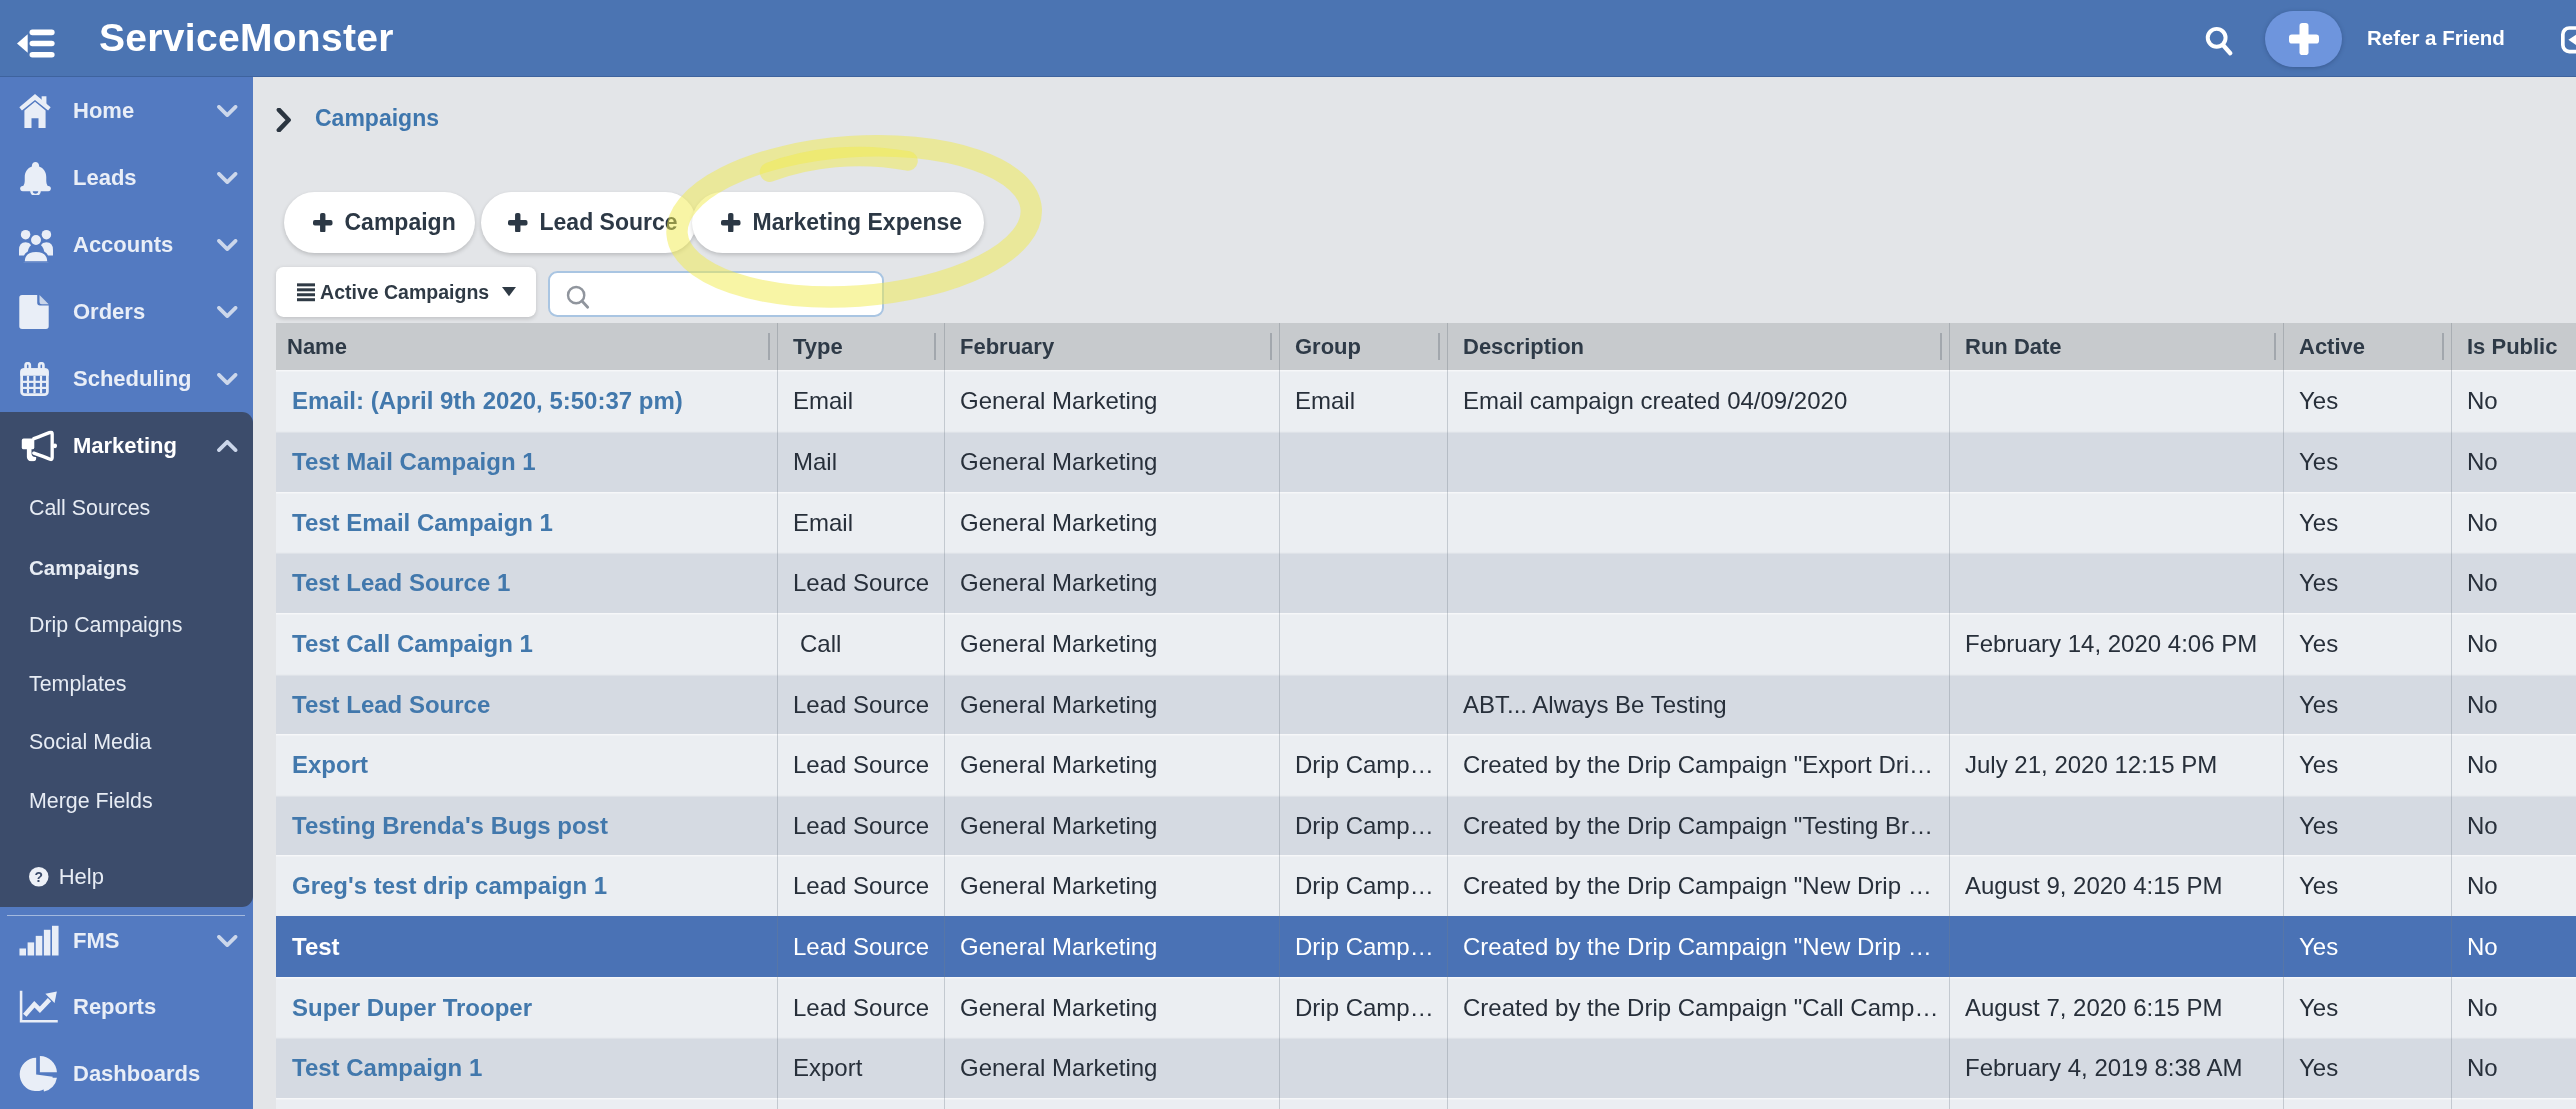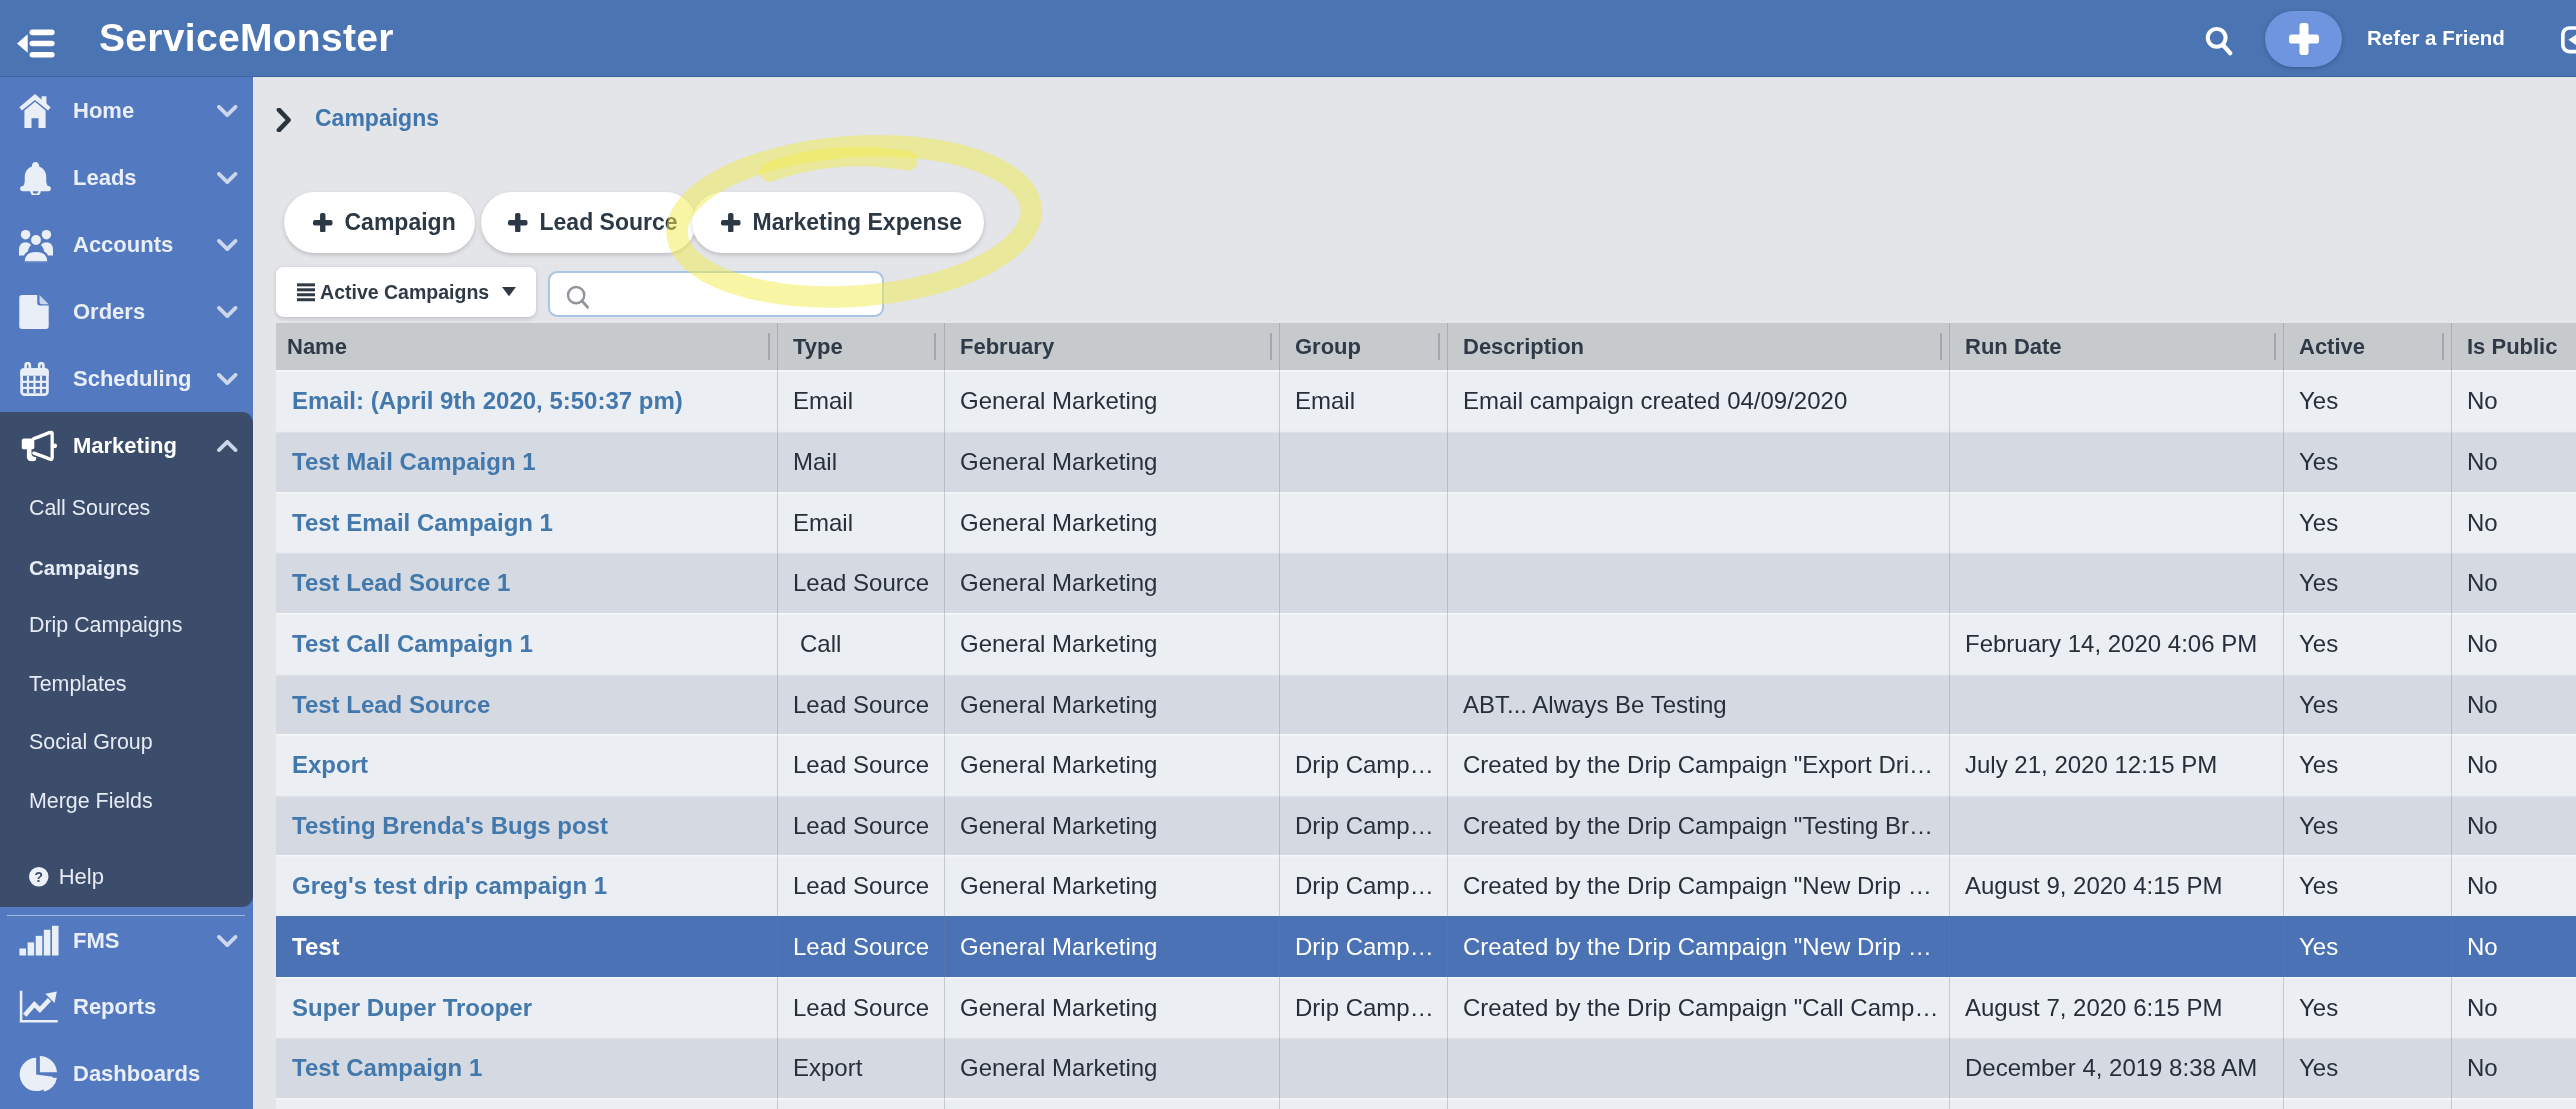--- a/index.html
+++ b/index.html
@@ -152,21 +152,21 @@
       </svg>
       <div class="lbl" style="color:#ffffff">Marketing</div>
       <svg class="chev" width="20.5" height="12" viewBox="0 0 22 13">
           <path d="M2 11 L11 2 L20 11" fill="none" stroke="#ccd7eb" stroke-width="4" stroke-linecap="round" stroke-linejoin="round"></path>
         </svg>
     </div>
     <div class="sub-item" style="top:67px">Call Sources</div>
     <div class="sub-item" style="top:126px; font-weight:bold; font-size:20.5px;">Campaigns</div>
     <div class="sub-item" style="top:184px">Drip Campaigns</div>
     <div class="sub-item" style="top:243px">Templates</div>
-    <div class="sub-item" style="top:301px">Social Group</div>
+    <div class="sub-item" style="top:301px">Social Media</div>
     <div class="sub-item" style="top:360px">Merge Fields</div>
     <div id="sep"></div>
     <div class="sub-item" style="top:437px; left:29px; height:56px; font-size:22px;">
       <svg width="19.5" height="19.5" viewBox="0 0 21 21" style="margin-right:10.2px;font-size:24px">
         <circle cx="10.5" cy="10.5" r="10.5" fill="#eef1f7"></circle>
         <text x="10.5" y="16" text-anchor="middle" font-size="15" font-weight="bold" fill="#3c4c6b" font-family="Liberation Sans, sans-serif">?</text>
       </svg>
       Help
     </div>
   </div>
@@ -358,21 +358,21 @@
       <div class="td" style="left:1003px;width:167px">Drip Camp…</div>
       <div class="td" style="left:1171px;width:502px">Created by the Drip Campaign "Call Camp…</div>
       <div class="td" style="left:1673px;width:334px">August 7, 2020 6:15 PM</div>
       <div class="td" style="left:2007px;width:168px">Yes</div>
       <div class="td" style="left:2175px;width:125px">No</div>
     </div>
     <div class="row dk" style="top:714px">
       <div class="td name" style="left:0;width:501px">Test Campaign 1</div>
       <div class="td" style="left:501px;width:166px">Export</div>
       <div class="td" style="left:668px;width:336px">General Marketing</div>
-      <div class="td" style="left:1673px;width:334px">December 4, 2019 8:38 AM</div>
+      <div class="td" style="left:1673px;width:334px">February 4, 2019 8:38 AM</div>
       <div class="td" style="left:2007px;width:168px">Yes</div>
       <div class="td" style="left:2175px;width:125px">No</div>
     </div>
     <div class="row lt" style="top:775px; height:11.3px;"></div>
 
     <div class="vline hd" style="left:501px;top:0;height:47px"></div>
     <div class="vline hd" style="left:668px;top:0;height:47px"></div>
     <div class="vline hd" style="left:1003px;top:0;height:47px"></div>
     <div class="vline hd" style="left:1171px;top:0;height:47px"></div>
     <div class="vline hd" style="left:1673px;top:0;height:47px"></div>

